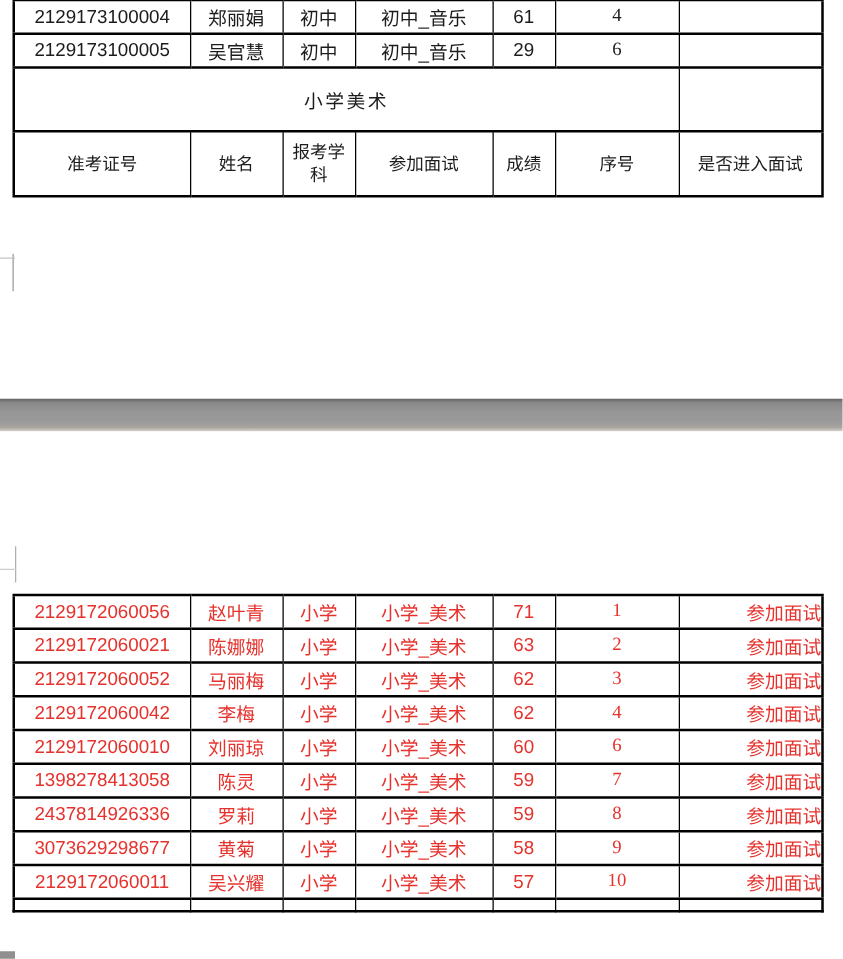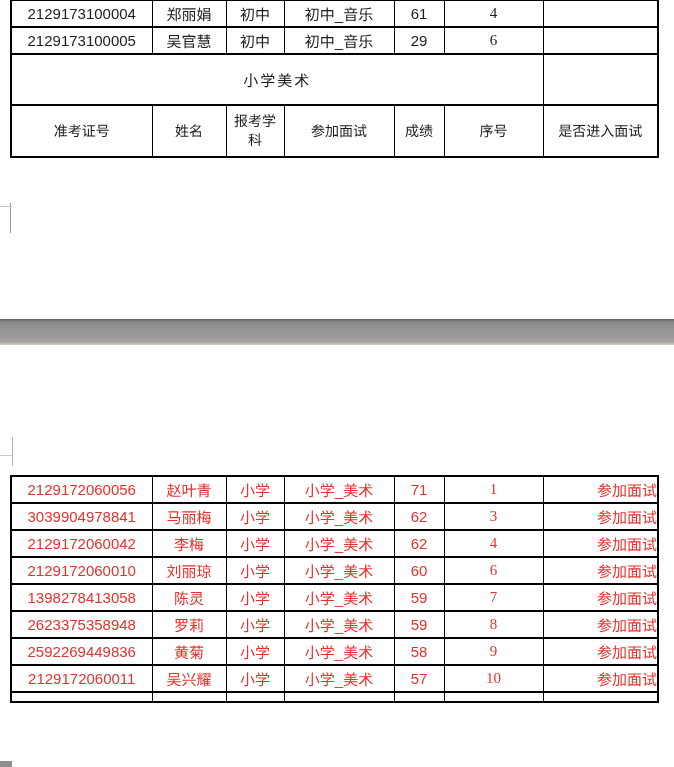--- a/index.html
+++ b/index.html
@@ -125,21 +125,30 @@
         <tr class="data-row">
           <td>2129172060056</td>
           <td>赵叶青</td>
           <td>小学</td>
           <td>小学_美术</td>
           <td>71</td>
           <td class="serif-num">1</td>
           <td class="interview-col">参加面试</td>
         </tr>
         <tr class="data-row">
-          <td>3039904978841</td>
+          <td>2129172060021</td>
+          <td>陈娜娜</td>
+          <td>小学</td>
+          <td>小学_美术</td>
+          <td>63</td>
+          <td class="serif-num">2</td>
+          <td class="interview-col">参加面试</td>
+        </tr>
+        <tr class="data-row">
+          <td>2129172060052</td>
           <td>马丽梅</td>
           <td>小学</td>
           <td>小学_美术</td>
           <td>62</td>
           <td class="serif-num">3</td>
           <td class="interview-col">参加面试</td>
         </tr>
         <tr class="data-row">
           <td>2129172060042</td>
           <td>李梅</td>
@@ -161,30 +170,30 @@
         <tr class="data-row">
           <td>1398278413058</td>
           <td>陈灵</td>
           <td>小学</td>
           <td>小学_美术</td>
           <td>59</td>
           <td class="serif-num">7</td>
           <td class="interview-col">参加面试</td>
         </tr>
         <tr class="data-row">
-          <td>2623375358948</td>
+          <td>2437814926336</td>
           <td>罗莉</td>
           <td>小学</td>
           <td>小学_美术</td>
           <td>59</td>
           <td class="serif-num">8</td>
           <td class="interview-col">参加面试</td>
         </tr>
         <tr class="data-row">
-          <td>2592269449836</td>
+          <td>3073629298677</td>
           <td>黄菊</td>
           <td>小学</td>
           <td>小学_美术</td>
           <td>58</td>
           <td class="serif-num">9</td>
           <td class="interview-col">参加面试</td>
         </tr>
         <tr class="data-row">
           <td>2129172060011</td>
           <td>吴兴耀</td>

